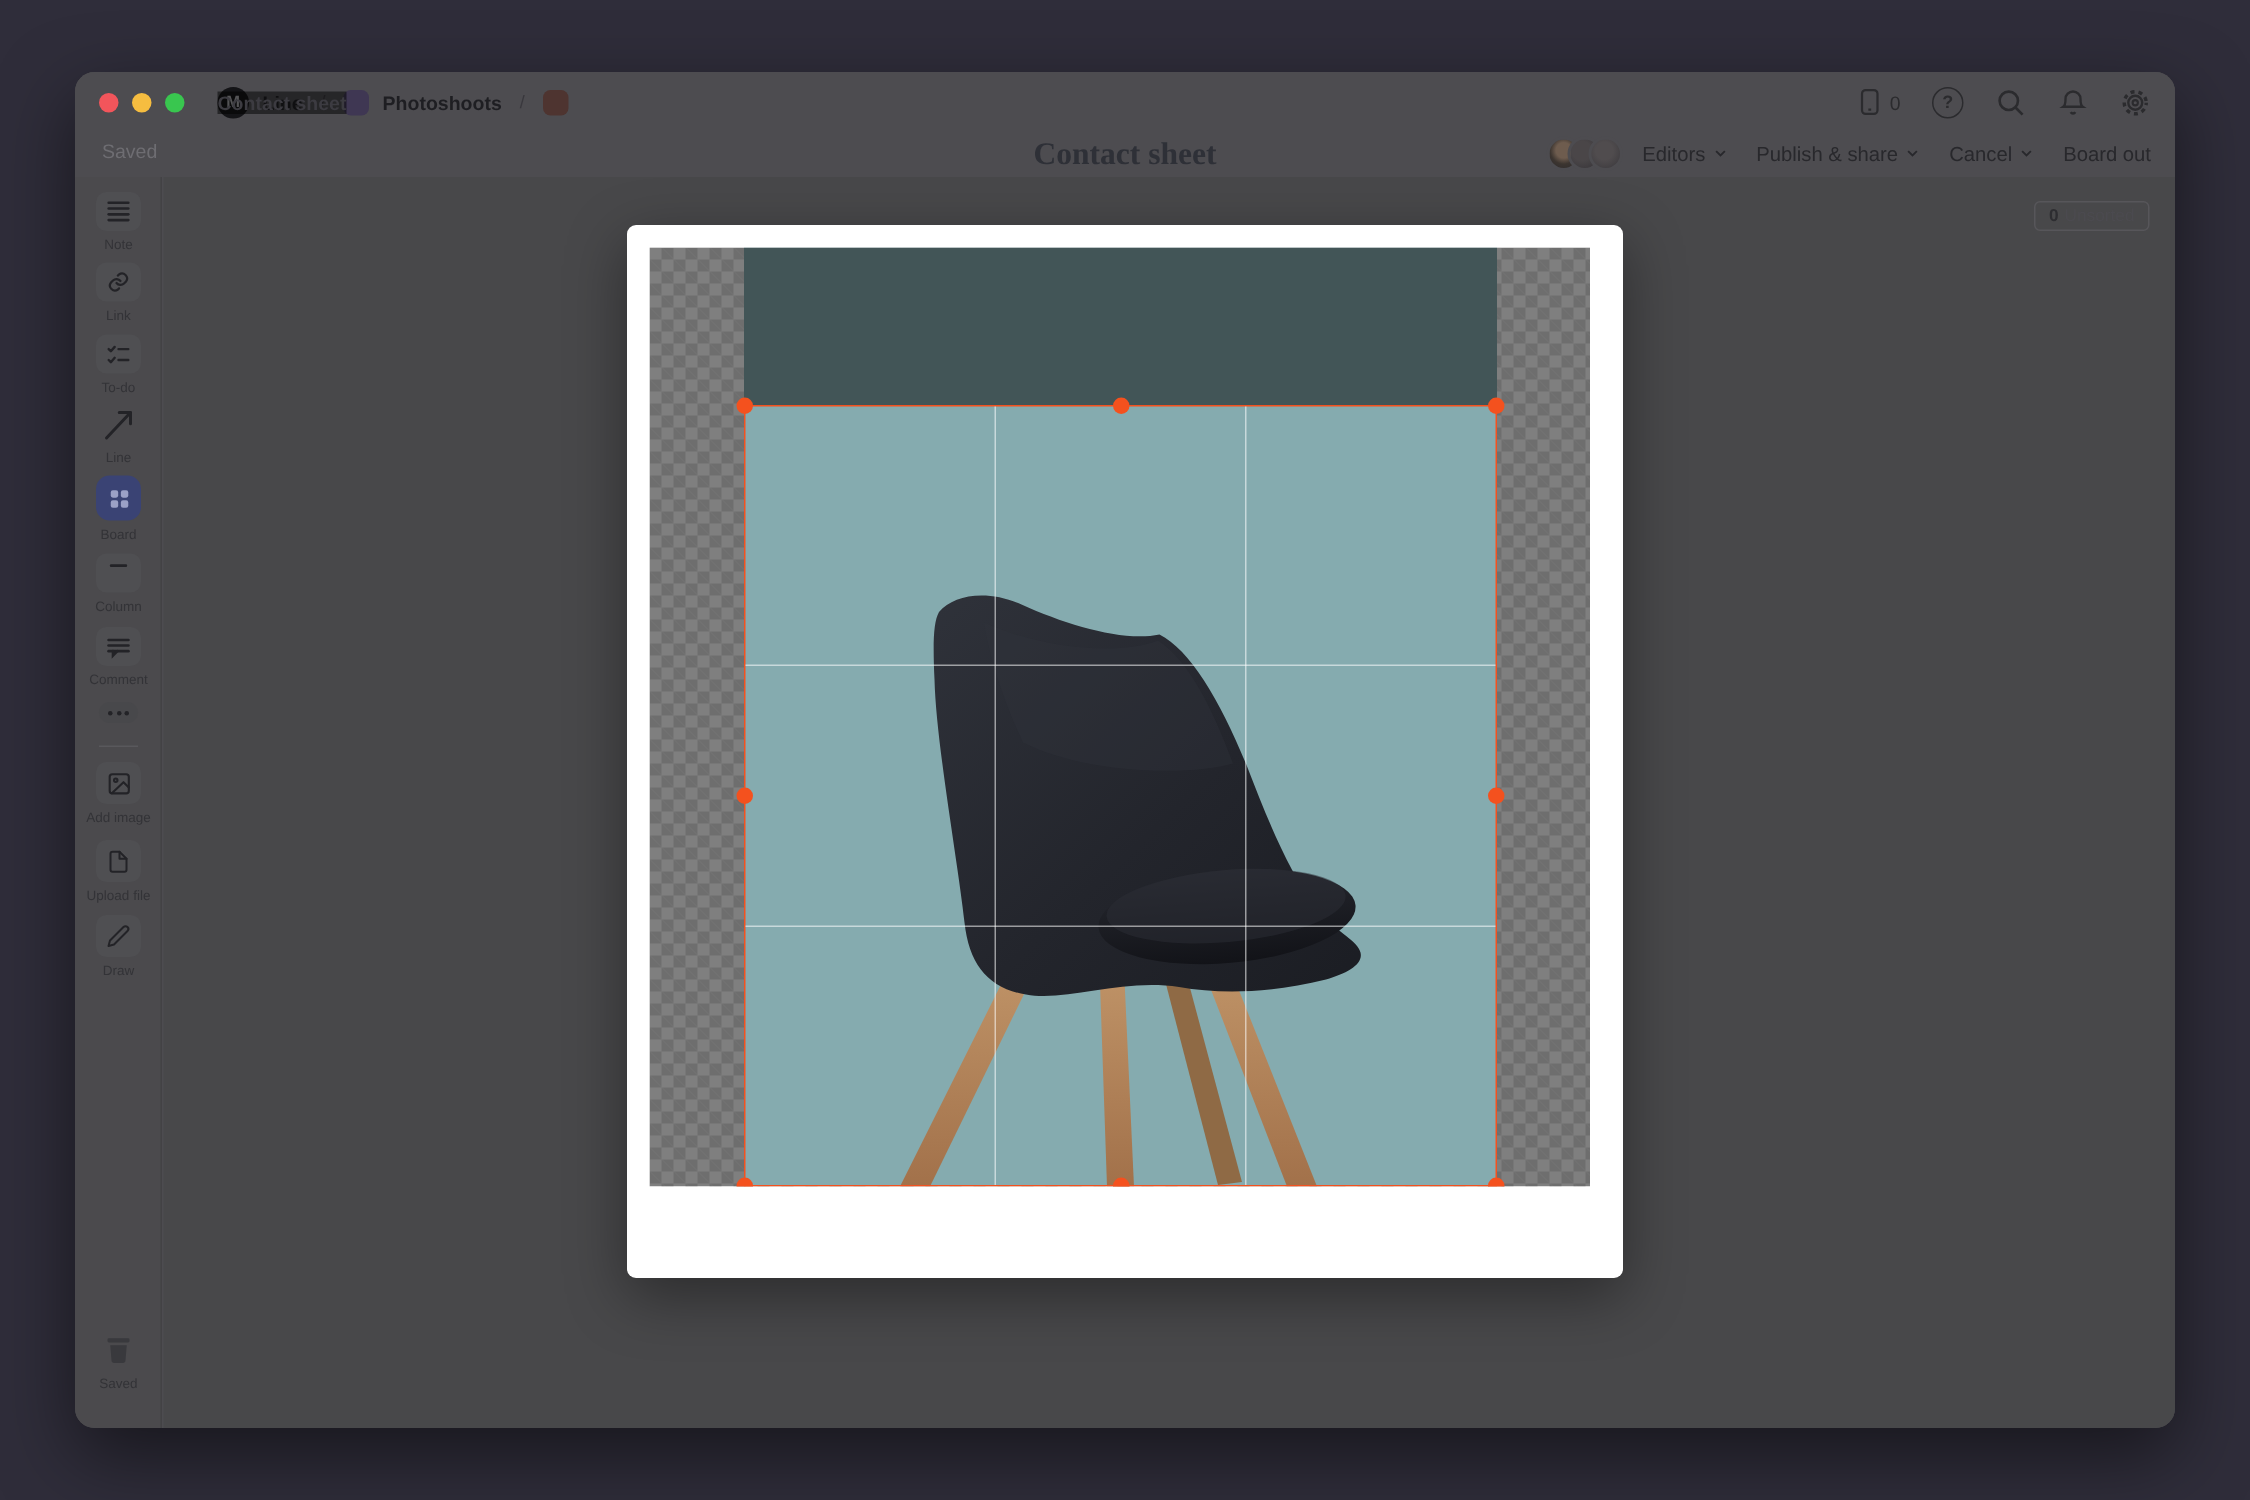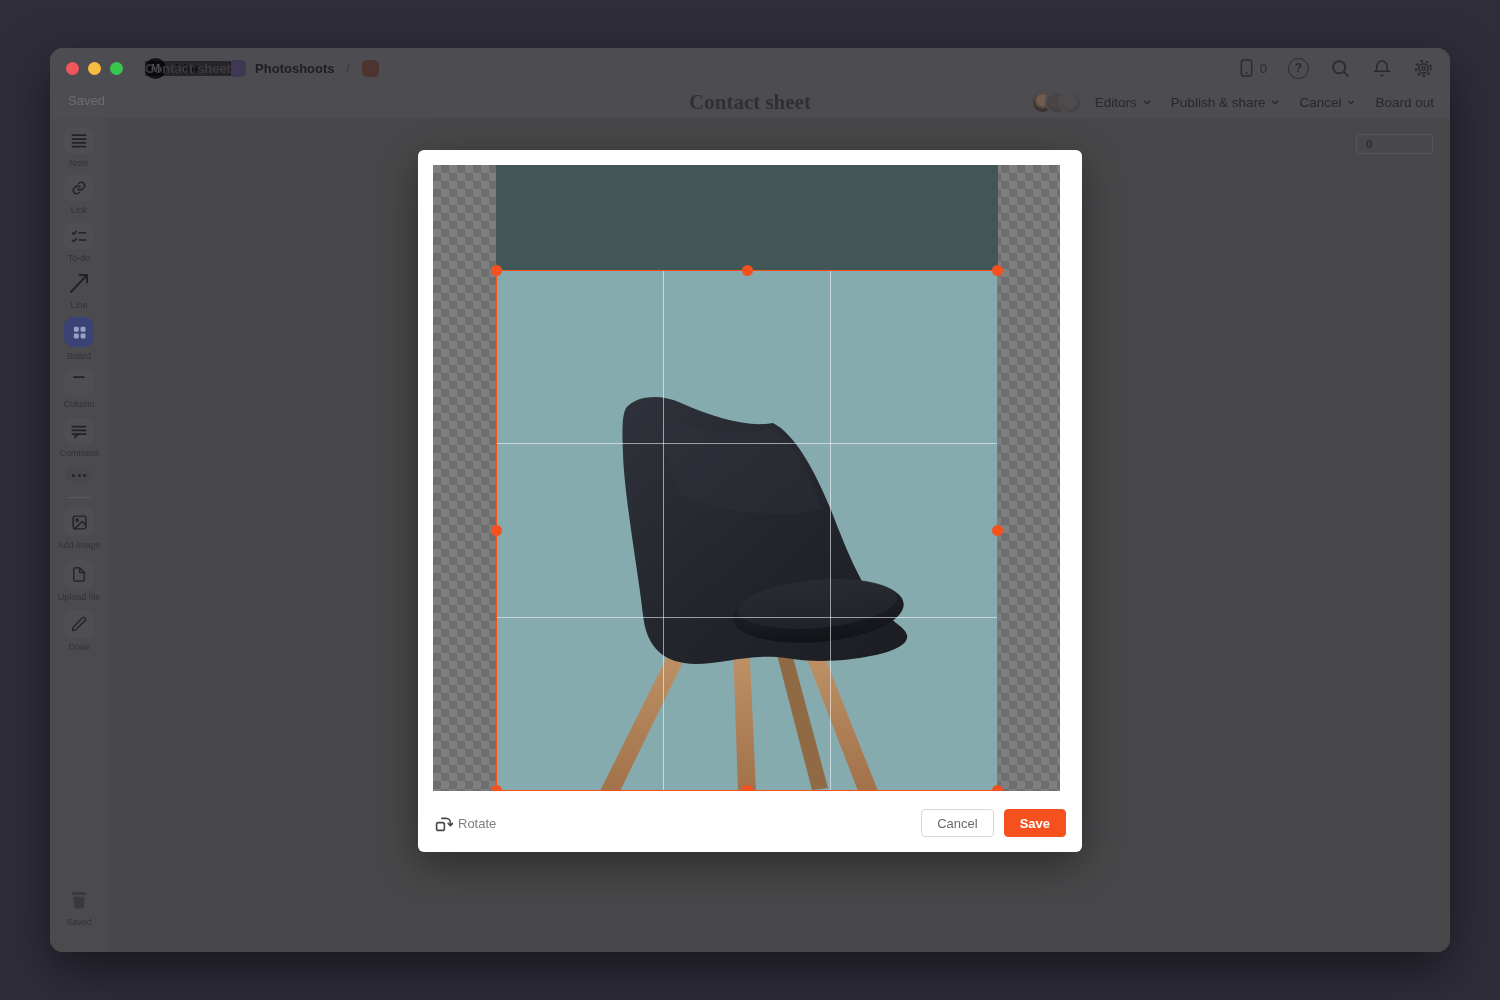--- a/index.html
+++ b/index.html
@@ -386,27 +386,13 @@
       <div class="handle" style="left:245px;top:-6px"></div>
       <div class="handle" style="right:-6px;top:-6px"></div>
       <div class="handle" style="left:-6px;top:254px"></div>
       <div class="handle" style="right:-6px;top:254px"></div>
       <div class="handle" style="left:-6px;bottom:-6px"></div>
       <div class="handle" style="left:245px;bottom:-6px"></div>
       <div class="handle" style="right:-6px;bottom:-6px"></div>
     </div>
   </div>
 
-  <div class="modal-footer">
-    <span class="rotate-btn">
-      <svg width="19" height="19" viewBox="0 0 22 22" fill="none" stroke="currentColor" stroke-width="1.9" stroke-linecap="round" stroke-linejoin="round">
-        <rect x="3" y="10" width="9" height="9" rx="2"></rect>
-        <path d="M9 5h5a5 5 0 0 1 5 5v3"></path>
-        <polyline points="16.4 10.8 19 13.6 21.6 10.8"></polyline>
-      </svg>
-      <span class="rotate-label">Rotate</span>
-    </span>
-    <span class="footer-actions">
-      <button class="btn btn-cancel">Cancel</button>
-      <button class="btn btn-save">Save</button>
-    </span>
-  </div>
 </div>
 
 </body></html>

